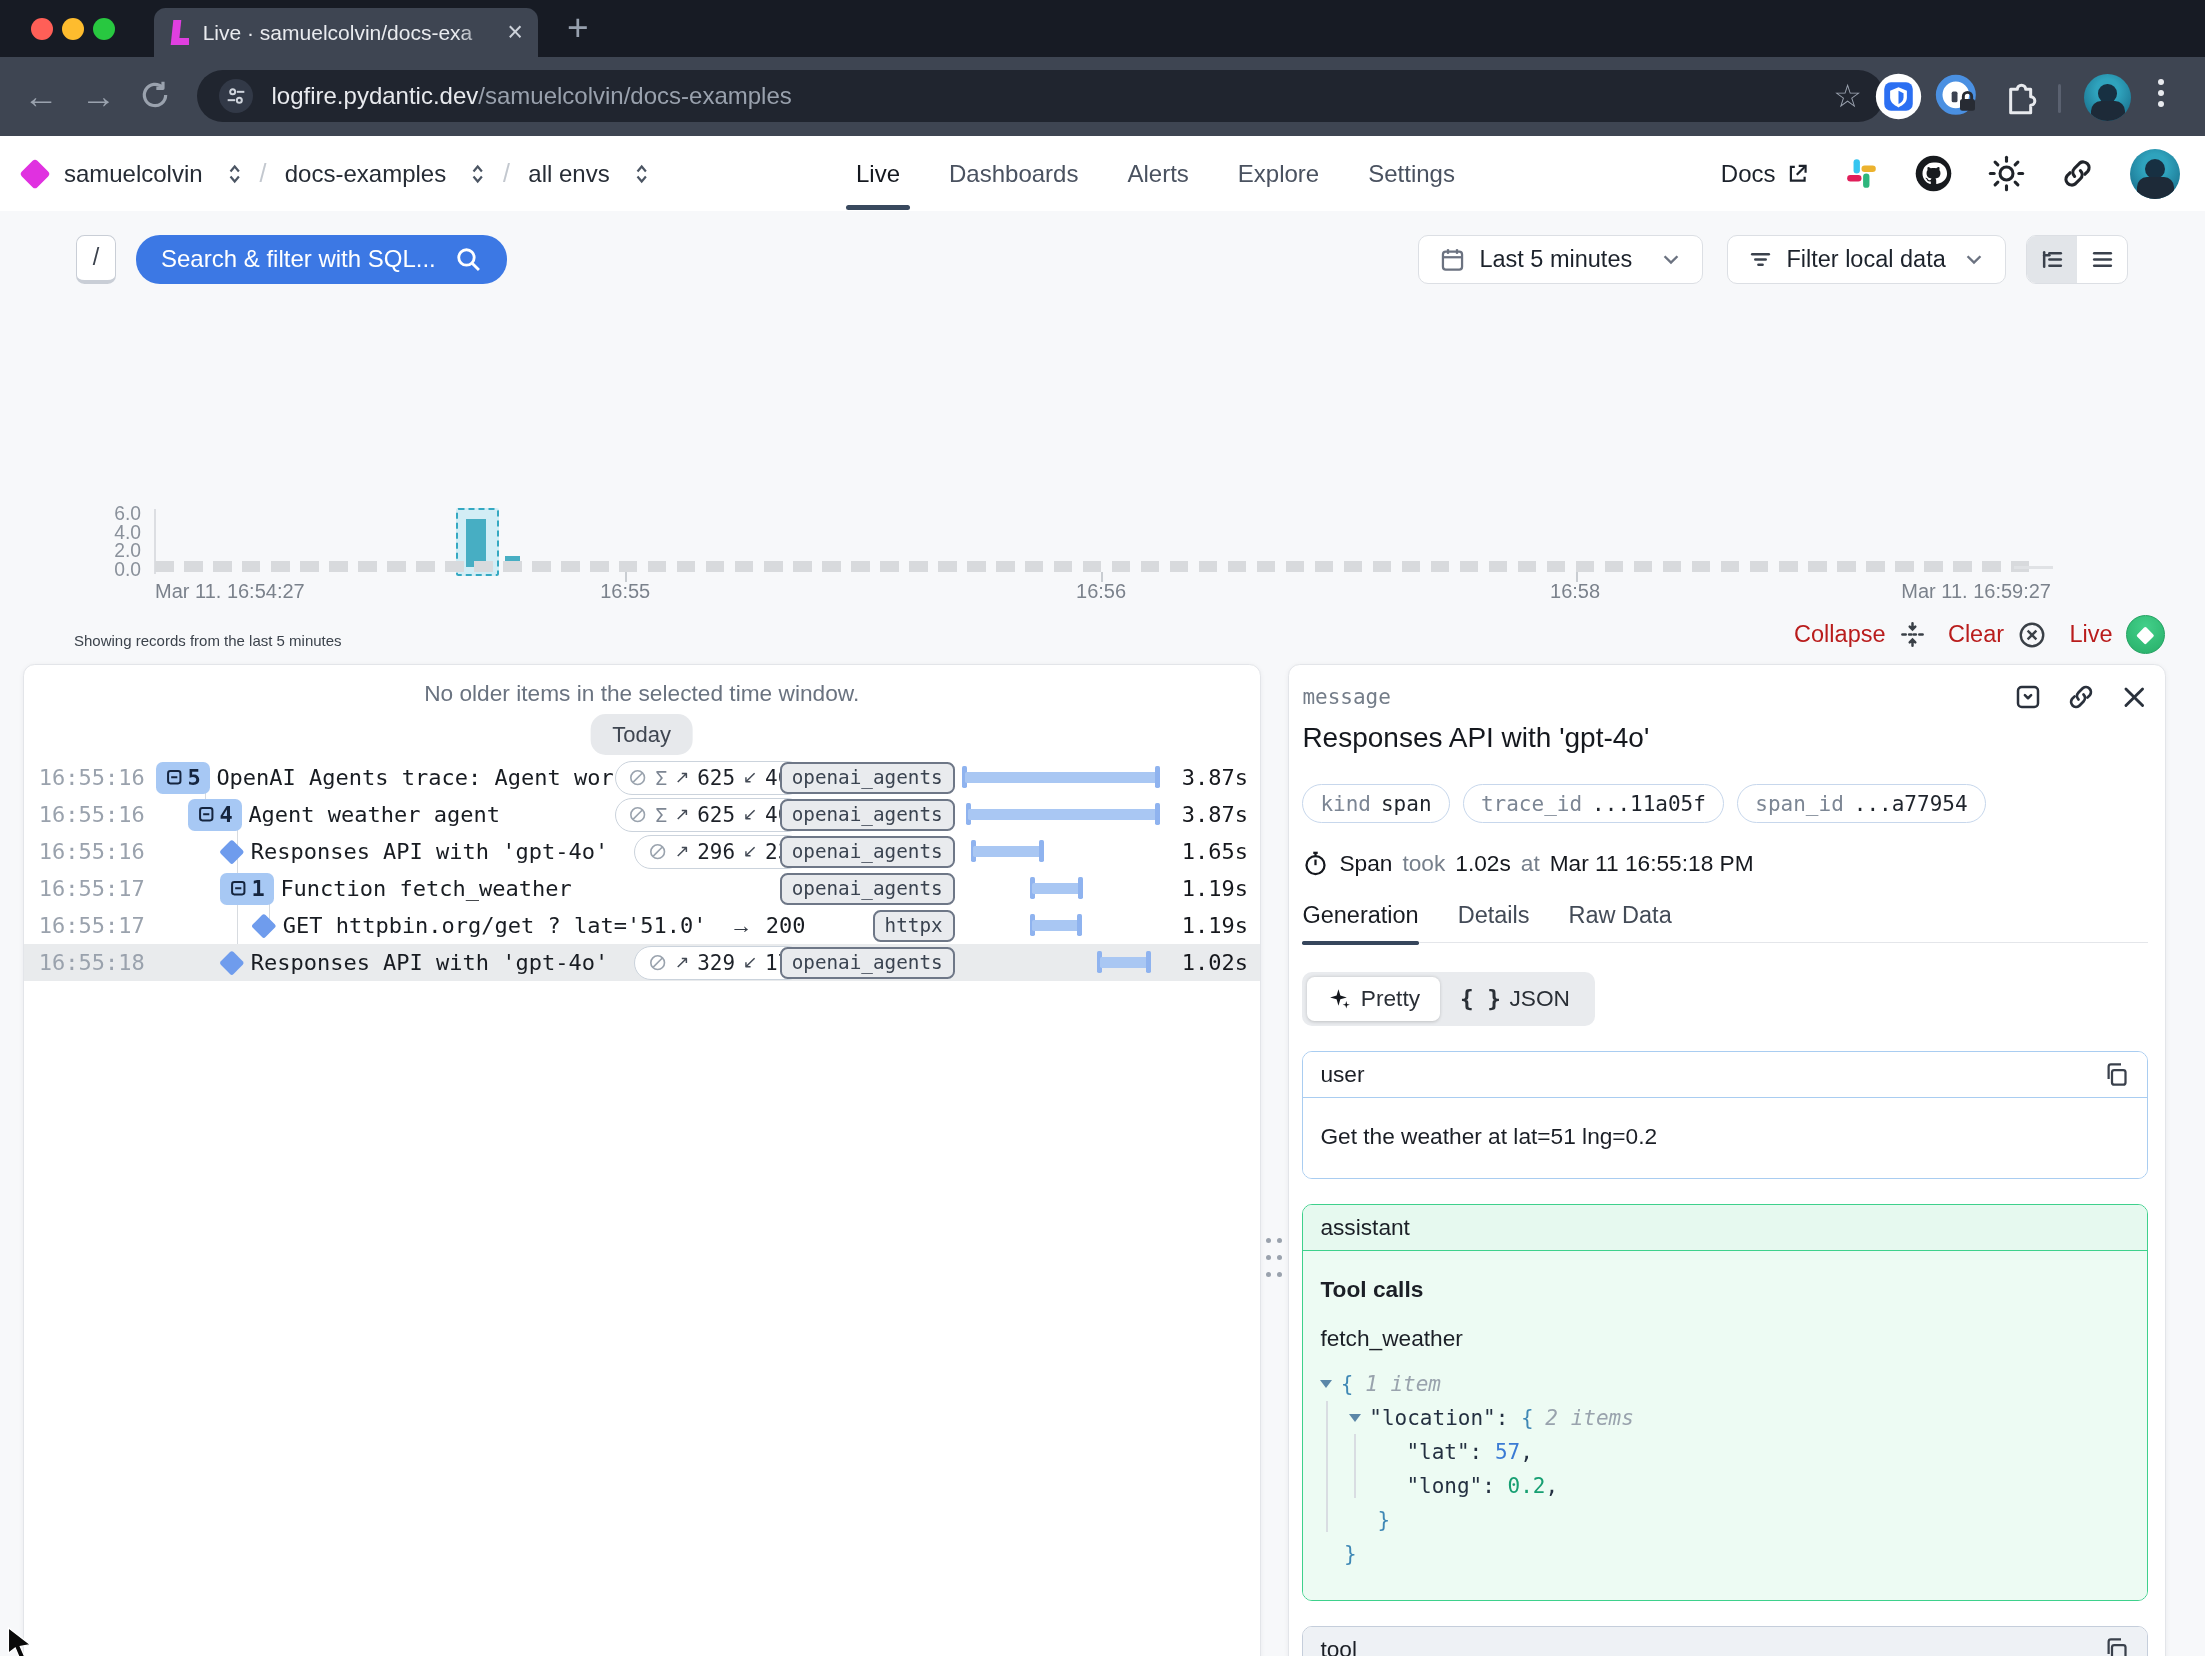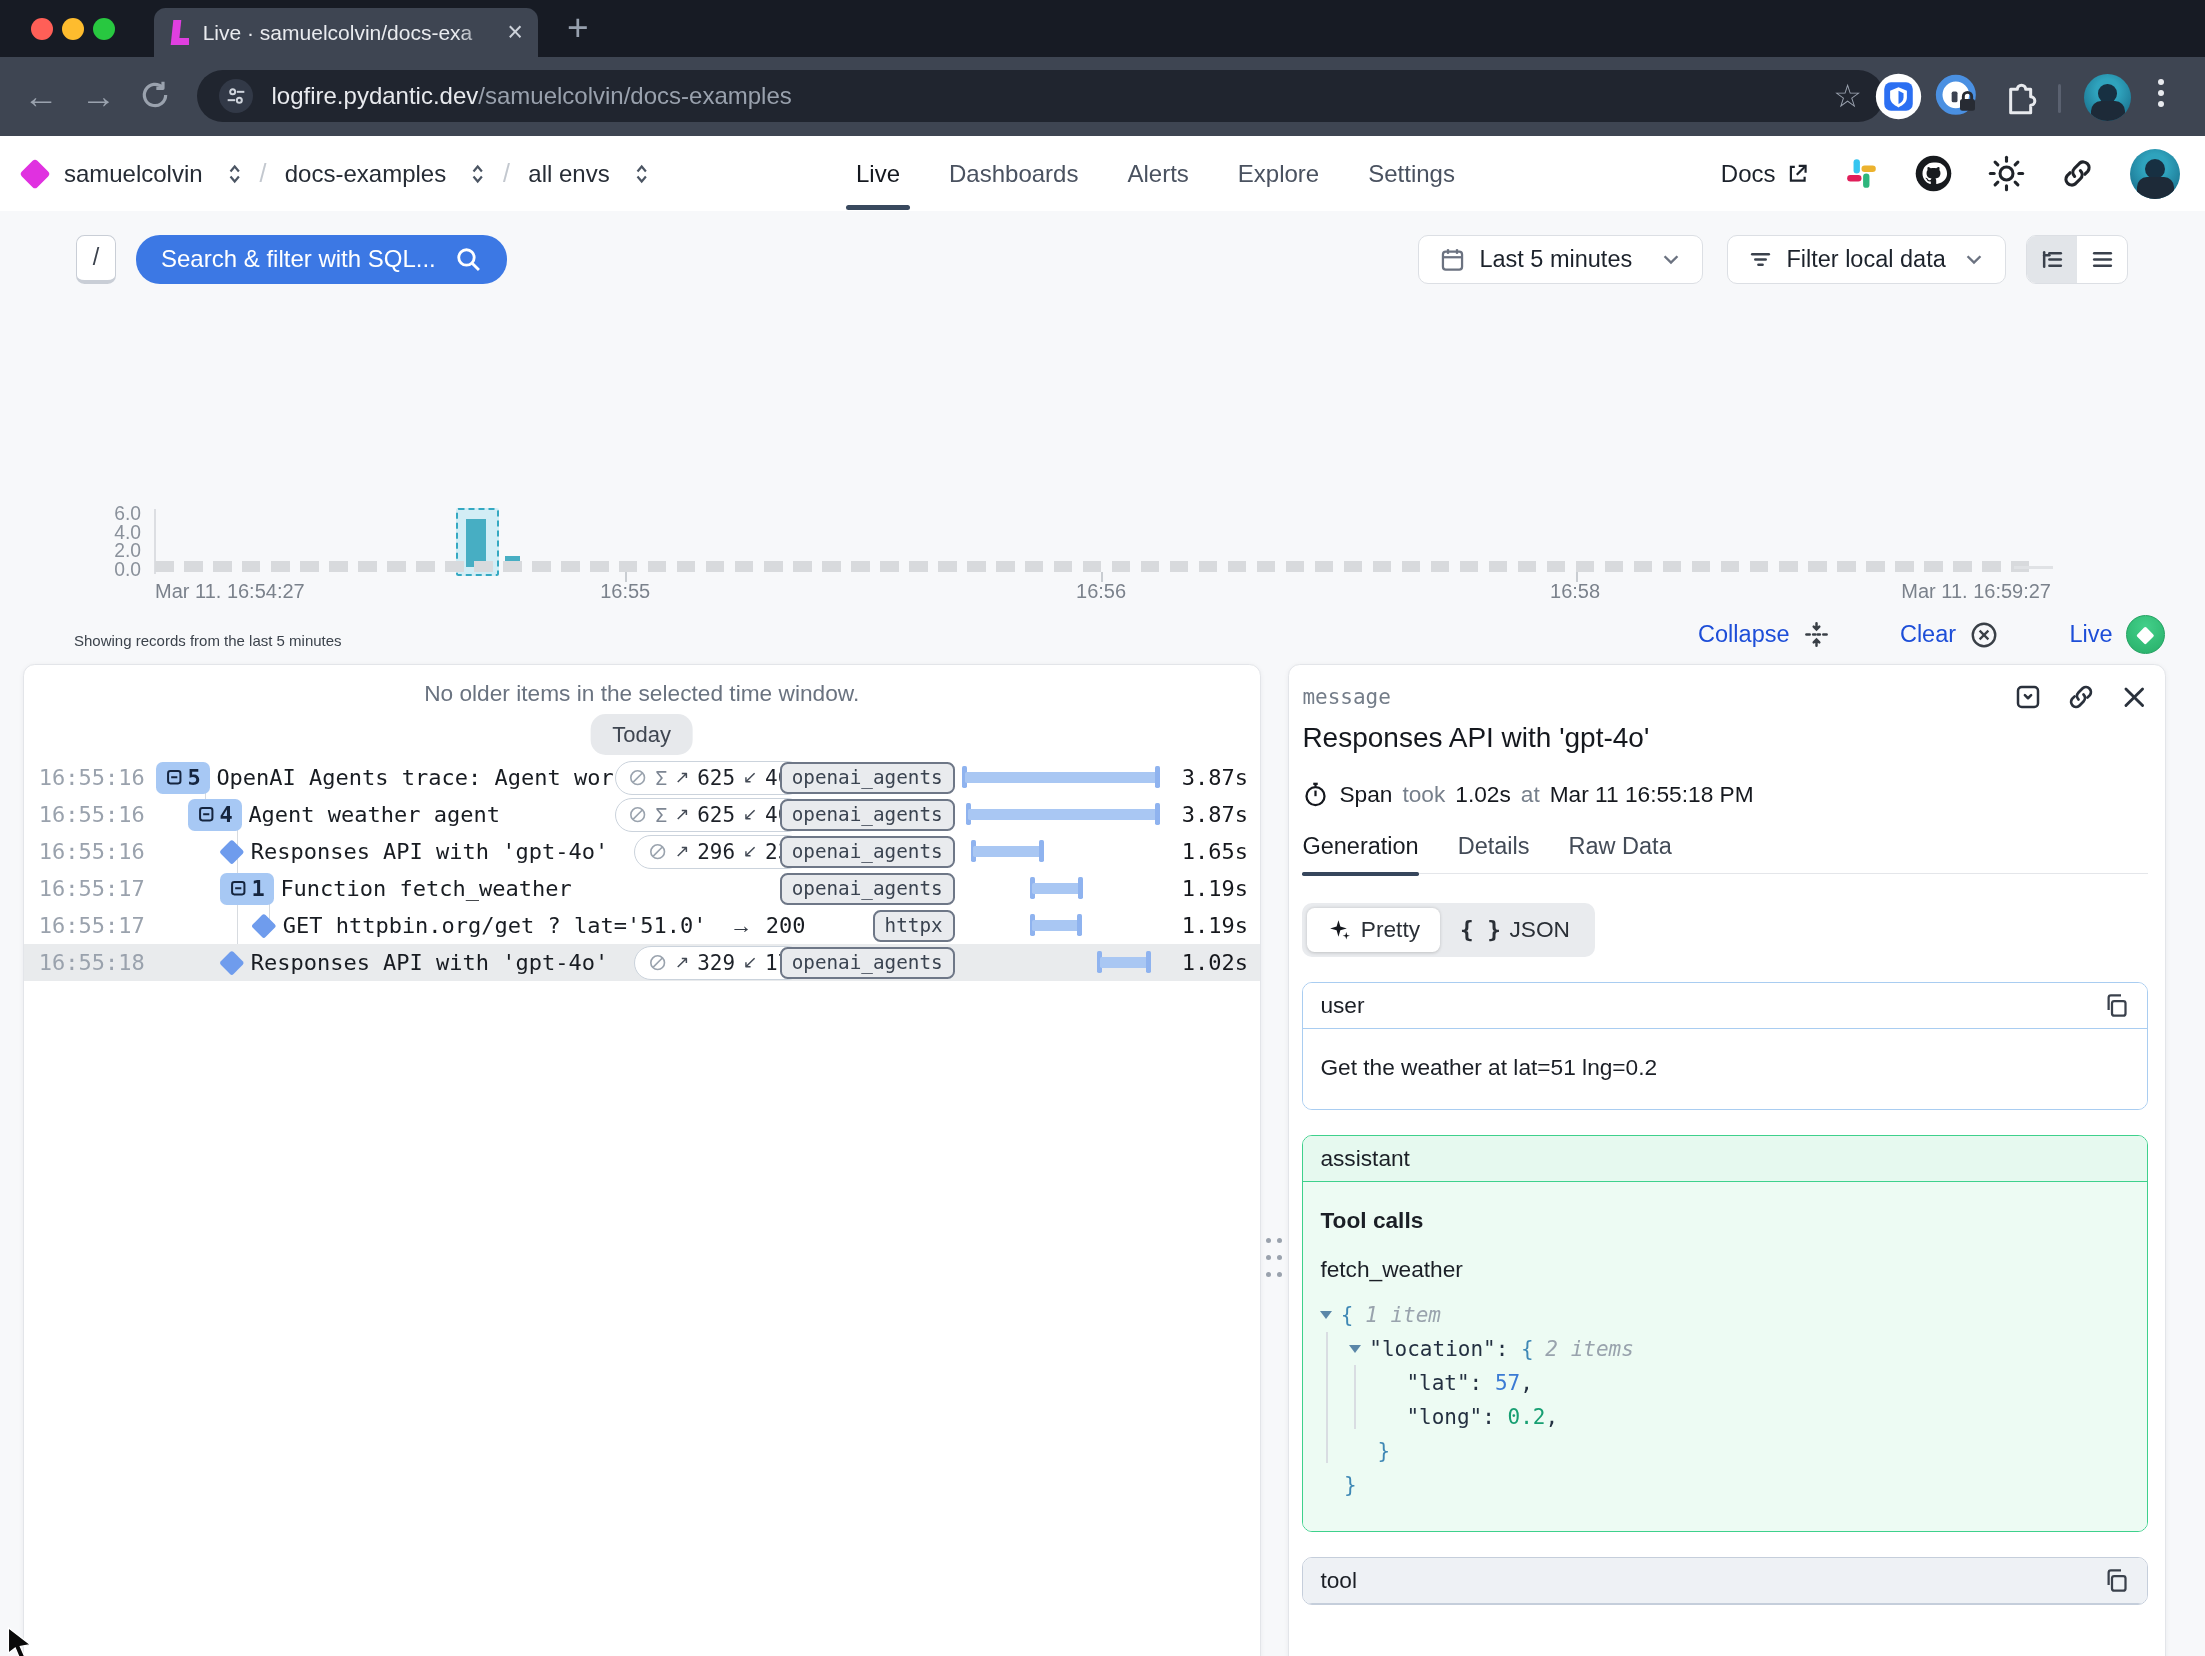--- a/index.html
+++ b/index.html
@@ -80,21 +80,21 @@
   .dashline{position:absolute;left:155px;top:55px;width:1875px;height:11px;
             background:repeating-linear-gradient(90deg,#d8dadd 0 18.5px,transparent 18.5px 29px);}
   .solidline{position:absolute;left:2014px;top:60px;width:39px;height:2.5px;background:#e0e2e5;}
   .xlabels{position:absolute;left:155px;top:74px;width:1896px;height:27px;font-size:20px;color:#7b828c;}
   .xlabels span{position:absolute;transform:translateX(-50%);white-space:nowrap;}
   .xtickmark{position:absolute;top:66px;width:1.7px;height:10px;background:#c9cdd2;}
 
   
   .statusrow{position:absolute;left:0;top:401px;width:100%;height:47px;}
   .showing{position:absolute;left:74px;top:20px;font-size:15px;color:#3c434c;}
-  .srbtns{position:absolute;right:40px;top:3.4px;display:flex;align-items:center;gap:70px;font-size:23.5px;color:#1d4ed8;}
+  .srbtns{position:absolute;right:40px;top:3.4px;display:flex;align-items:center;gap:22px;font-size:23.5px;color:#b91c1c;}
   .srbtn{display:flex;align-items:center;gap:13.4px;}
   .livedot{width:39px;height:39px;border-radius:50%;background:radial-gradient(circle at 50% 30%,#43d08a,#27ae68);
            border:1.7px solid #21a160;display:flex;align-items:center;justify-content:center;box-sizing:border-box;}
   .livedot i{width:12.6px;height:12.6px;background:#fff;transform:rotate(45deg);border-radius:1.7px;}
 
   
   .panel{position:absolute;top:453px;height:1182px;background:#fff;border:0.8px solid #e3e5e9;border-radius:11.7px;
          box-shadow:0 1.7px 5px rgba(20,30,50,.06);box-sizing:border-box;}
   .lpanel{left:22.7px;width:1238px;}
   .rpanel{left:1288px;width:878px;overflow:hidden;}
@@ -631,20 +631,34 @@
               <path d="M14 10 a4 4 0 0 1 0 5.6 l-3.5 3.5 a4 4 0 0 1-5.6-5.6 l2-2"></path>
             </svg>
             <svg width="28.5" height="28.5" viewBox="0 0 24 24" stroke="#2a313c" stroke-width="2.4" stroke-linecap="round">
               <line x1="5" y1="5" x2="19" y2="19"></line>
                 <line x1="19" y1="5" x2="5" y2="19"></line>
             </svg>
           </span>
         </div>
         <div class="rp-title">Responses API with 'gpt-4o'</div>
 
+        <div class="pillrow">
+          <span class="pill">
+              <span class="k">kind</span>
+              <span class="v">span</span>
+            </span>
+          <span class="pill">
+              <span class="k">trace_id</span>
+              <span class="v">...11a05f</span>
+            </span>
+          <span class="pill">
+              <span class="k">span_id</span>
+              <span class="v">...a77954</span>
+            </span>
+        </div>
 
         <div class="tookrow">
           <svg width="27" height="27" viewBox="0 0 24 24" fill="none" stroke="#15181e" stroke-width="2">
             <circle cx="12" cy="13.5" r="8"></circle>
               <line x1="12" y1="13.5" x2="12" y2="8.5"></line>
               <line x1="10" y1="2.5" x2="14" y2="2.5"></line>
               <line x1="12" y1="2.5" x2="12" y2="5"></line>
           </svg>
           <span>Span</span>
           <span class="dim">took</span>

